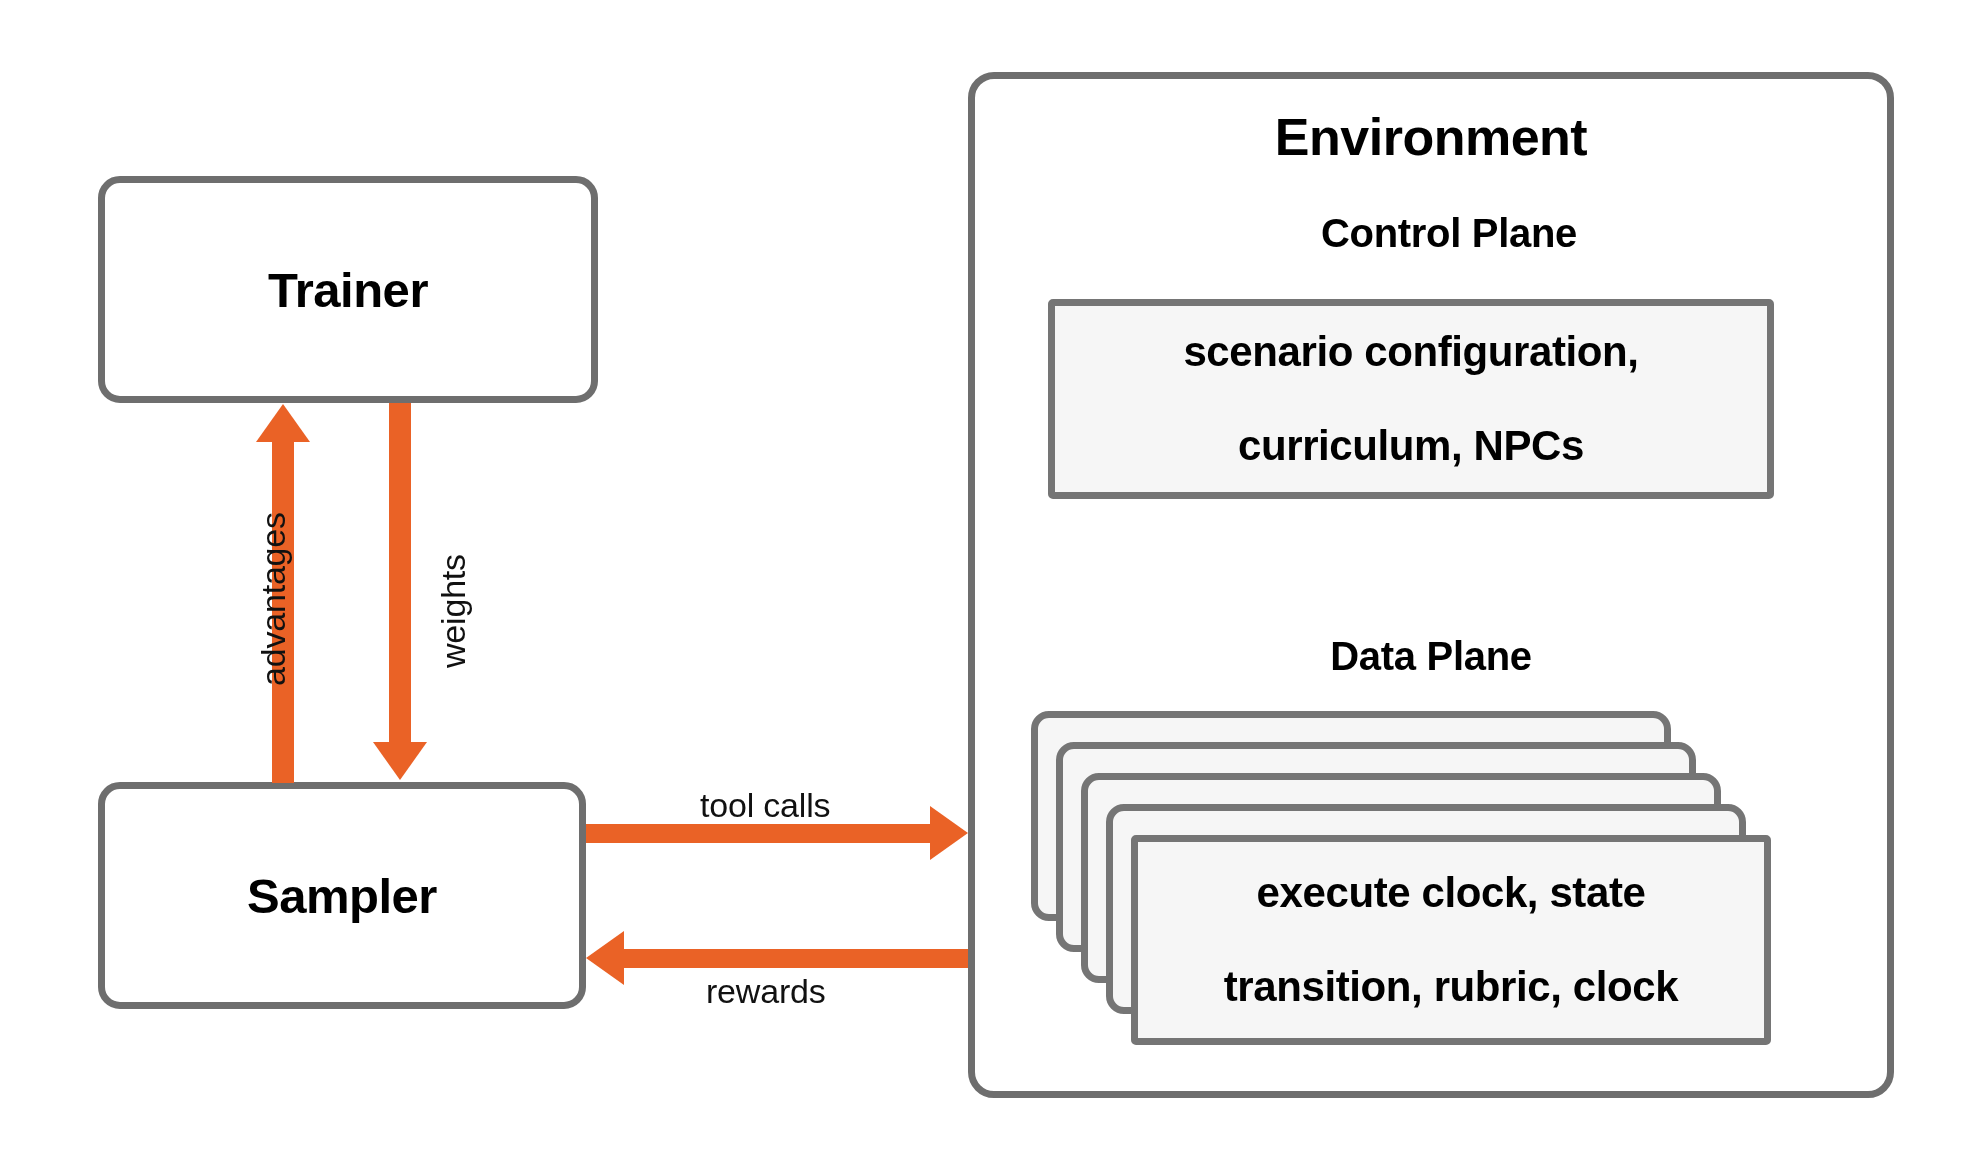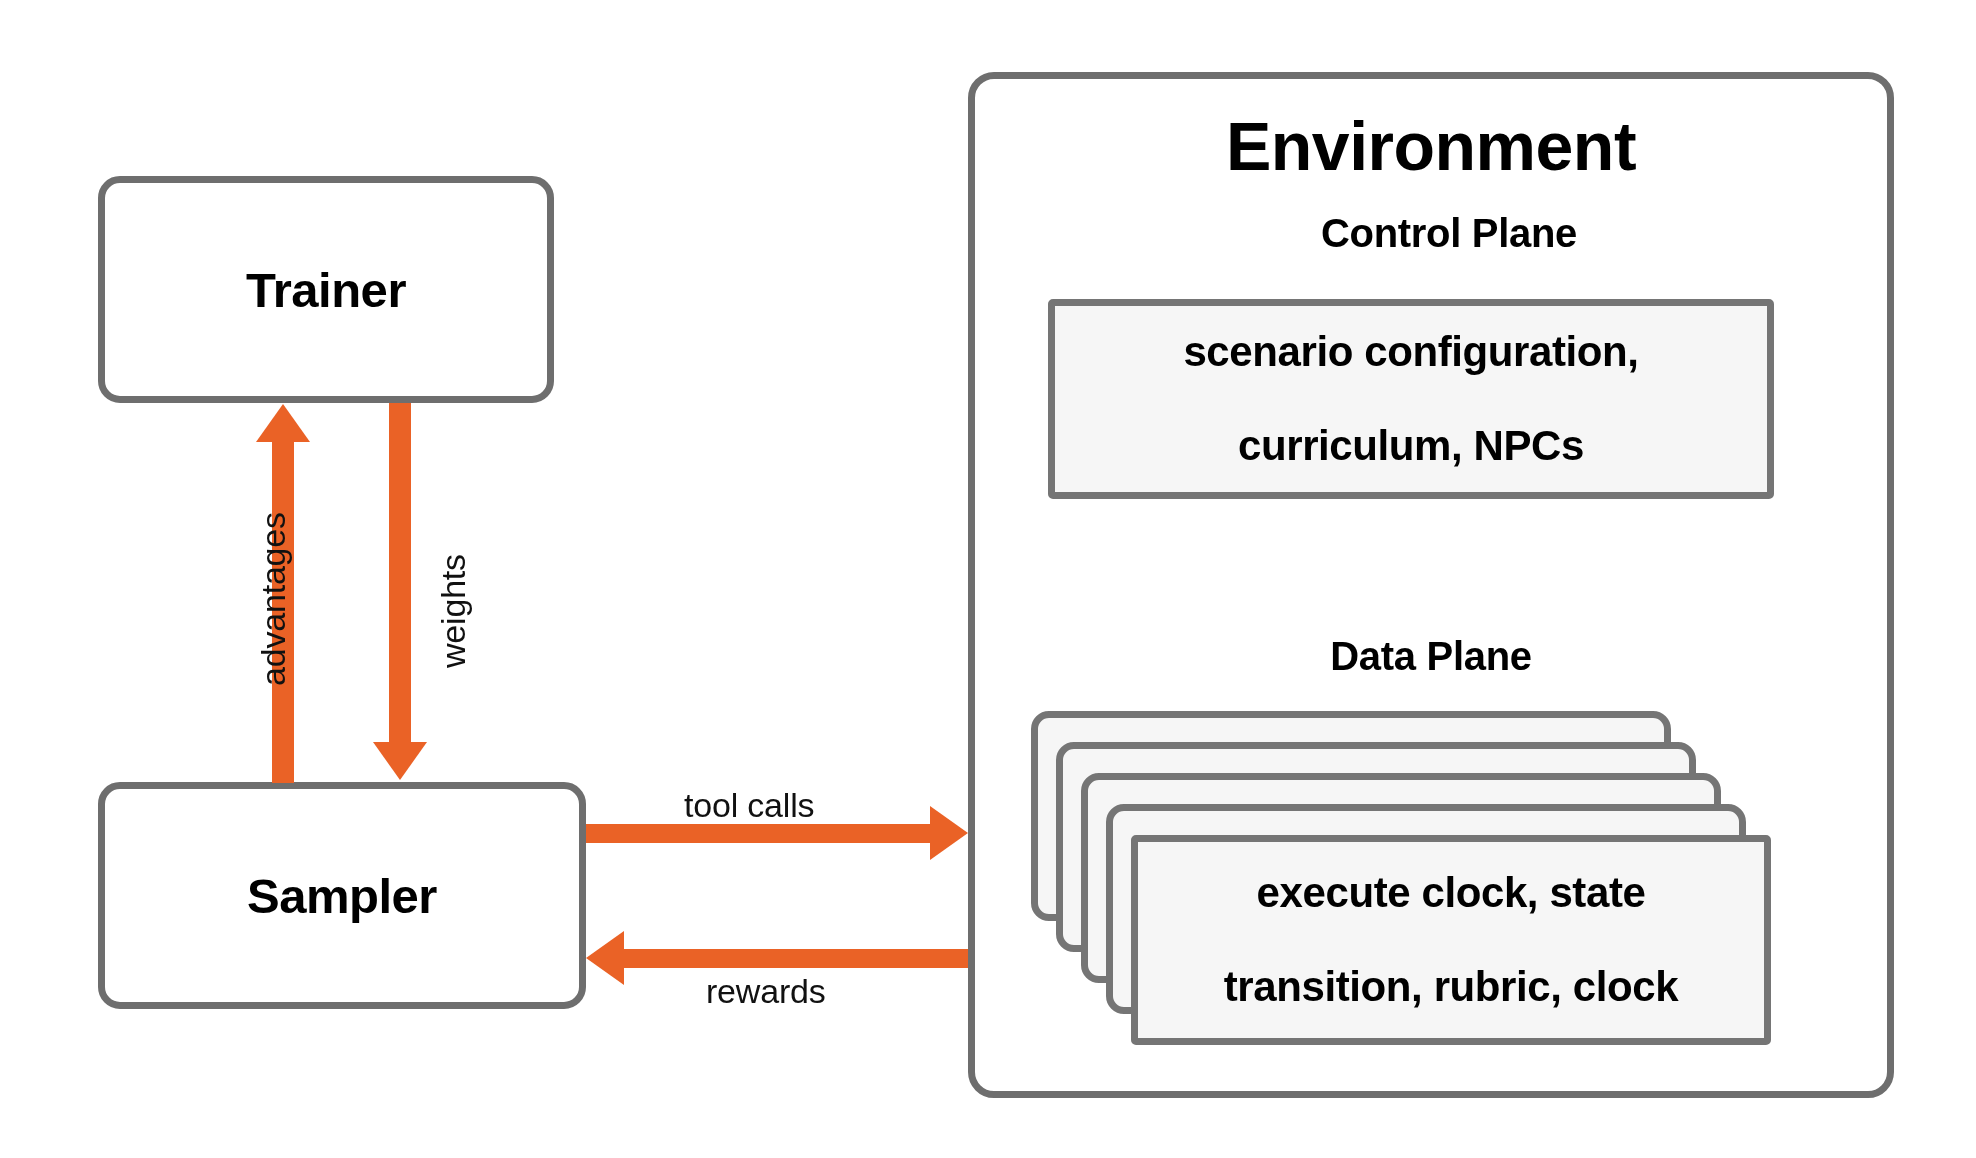--- a/index.html
+++ b/index.html
@@ -31,34 +31,34 @@
     text-align: center;
   }
   .box-label {
     font-size: 49px;
     font-weight: 700;
     color: #000000;
     letter-spacing: -0.5px;
   }
 
   
-  #trainer-box { left: 98px;  top: 176px; width: 456px; height: 227px; }
+  #trainer-box { left: 98px;  top: 176px; width: 500px; height: 227px; }
   #sampler-box { left: 98px;  top: 782px; width: 488px; height: 227px; justify-content: center; }
 
   
   #environment-box {
     left: 968px; top: 72px; width: 926px; height: 1026px;
     border-radius: 26px;
     display: block;
   }
   #environment-title {
     position: absolute;
     left: 0; right: 0; top: 28px;
     text-align: center;
-    font-size: 68px;
+    font-size: 52px;
     font-weight: 700;
     color: #000000;
     letter-spacing: -0.5px;
   }
 
   .plane-title {
     position: absolute;
     font-size: 40px;
     font-weight: 700;
     color: #000000;
@@ -167,21 +167,21 @@
   <div class="arrow-line" style="left:272px; top:440px; width:22px; height:343px;"></div>
   <div class="arrow-head head-up" style="left:256px; top:404px;"></div>
   <div class="edge-label vertical" style="left:254px; top:686px;">advantages</div>
 
   <div class="arrow-line" style="left:389px; top:403px; width:22px; height:340px;"></div>
   <div class="arrow-head head-down" style="left:373px; top:742px;"></div>
   <div class="edge-label vertical" style="left:434px; top:668px;">weights</div>
 
   <div class="arrow-line" style="left:586px; top:824px; width:366px; height:19px;"></div>
   <div class="arrow-head head-right" style="left:930px; top:806px;"></div>
-  <div class="edge-label" style="left:684px; top:786px;">tool calls</div>
+  <div class="edge-label" style="left:700px; top:786px;">tool calls</div>
 
   <div class="arrow-line" style="left:614px; top:949px; width:354px; height:19px;"></div>
   <div class="arrow-head head-left" style="left:586px; top:931px;"></div>
   <div class="edge-label" style="left:706px; top:972px;">rewards</div>
 
   <div class="box" id="environment-box">
 
     <div id="environment-title">Environment</div>
 
     <div class="plane-title" id="control-plane-title">Control Plane</div>

